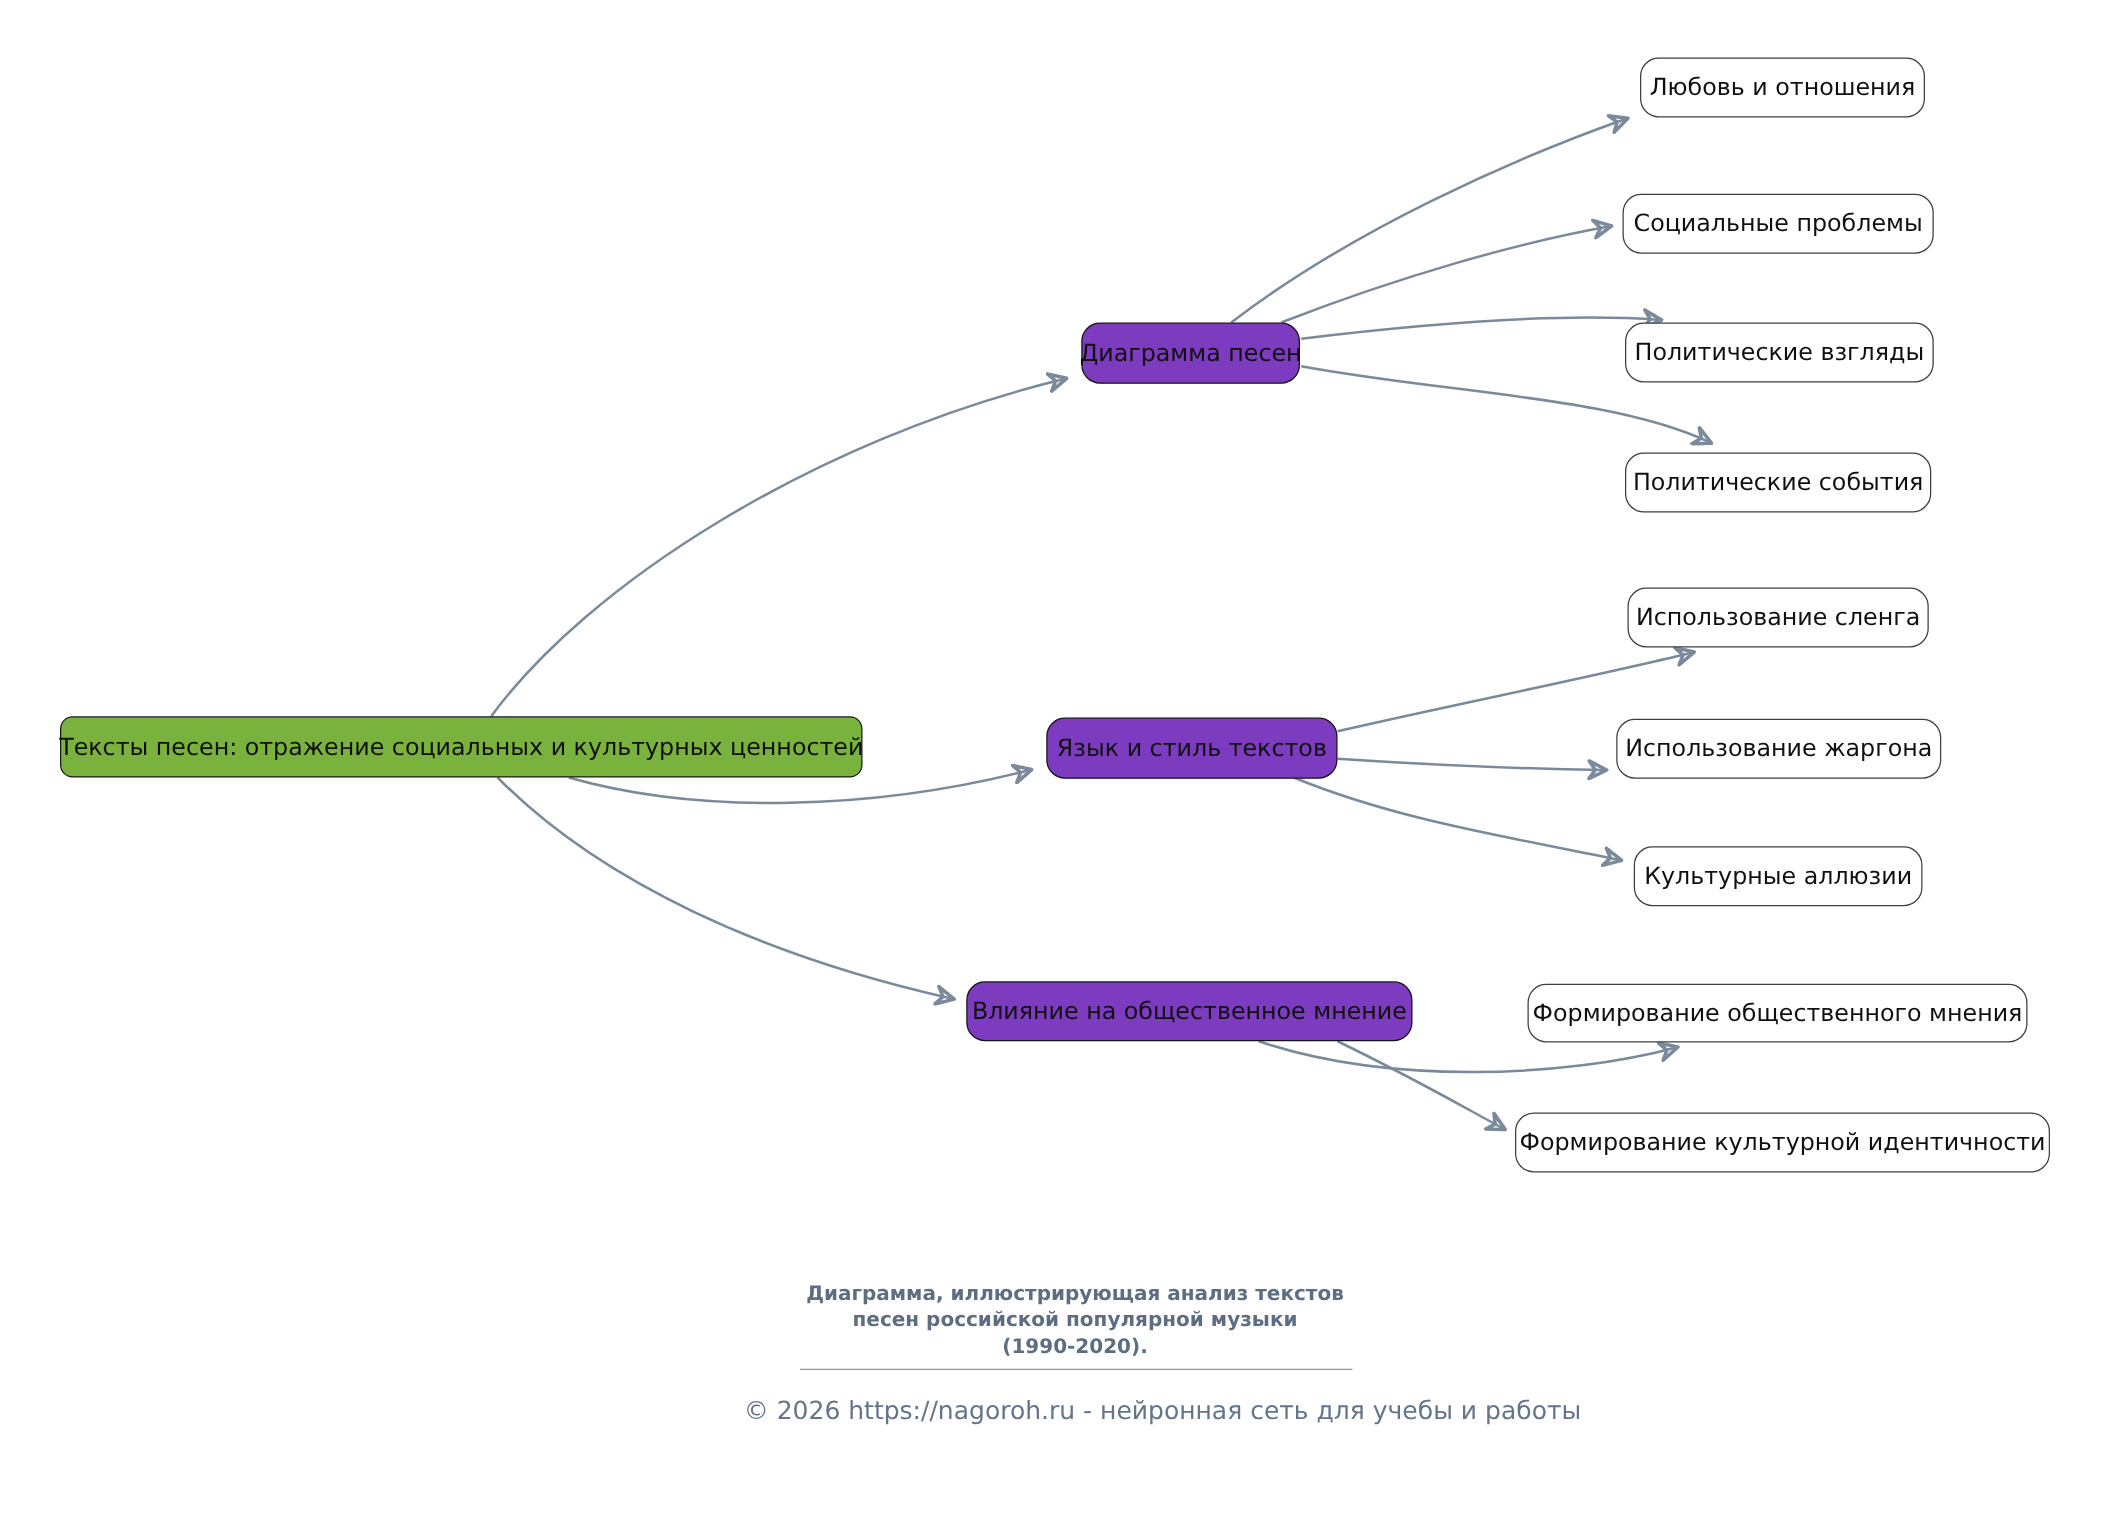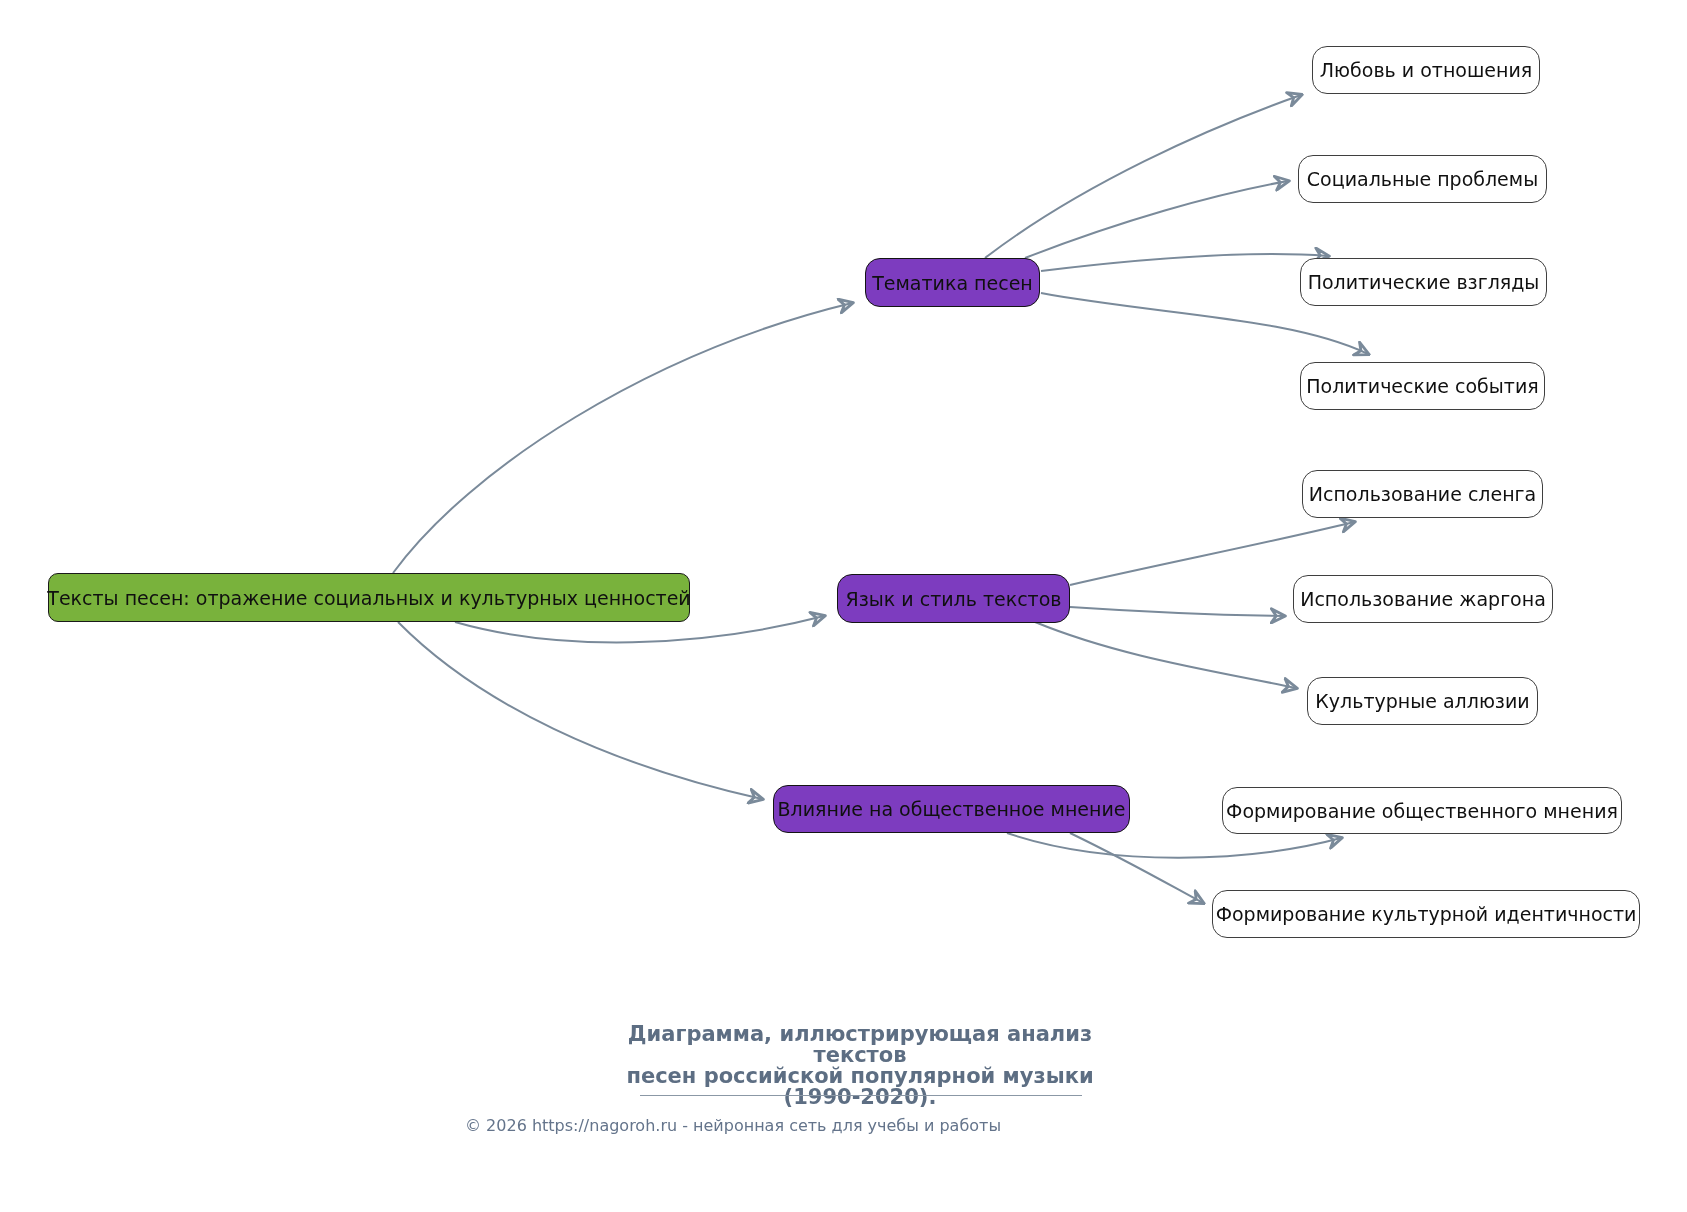--- a/index.html
+++ b/index.html
@@ -35,34 +35,34 @@
     padding: 0 8px;
   }
   .root-node   { background: #79b23c; border: 1.8px solid #1a1a1a; }
   .branch-node { background: #7d3cbf; border: 1.8px solid #141414; }
   .leaf-node   { background: #ffffff; border: 1.7px solid #3f3f3f; }
   .caption {
     position: absolute;
     left: 610px; top: 1024px; width: 500px;
     text-align: center;
     font-weight: bold;
-    font-size: 21px;
+    font-size: 16px;
     line-height: 21px;
     color: #5d6e83;
   }
   .caption-divider {
     position: absolute;
     left: 640px; top: 1095px; width: 442px; height: 0;
     border-top: 1.6px solid #8b98a6;
   }
   .footer-credit {
     position: absolute;
     left: 465px; top: 1116px; width: 800px;
-    text-align: left;
-    font-size: 16px;
+    text-align: right;
+    font-size: 20px;
     color: #64748b;
   }
 </style>
 </head>
 <body>
 
 <div class="canvas">
 
   <svg class="edges" viewBox="0 0 1687 1212" xmlns="http://www.w3.org/2000/svg">
     <defs>
@@ -79,21 +79,21 @@
     <path d="M 1070,585 C 1170,562 1268,543 1354,522" marker-end="url(#arrow)"></path>
     <path d="M 1070,607 C 1145,612 1212,615 1284,616" marker-end="url(#arrow)"></path>
     <path d="M 1035,622 C 1120,657 1215,671 1296,688" marker-end="url(#arrow)"></path>
     <path d="M 398,622 C 480,705 610,765 762,799" marker-end="url(#arrow)"></path>
     <path d="M 1007,833 C 1110,868 1252,862 1341,838" marker-end="url(#arrow)"></path>
     <path d="M 1070,833 C 1130,862 1166,883 1203,903" marker-end="url(#arrow)"></path>
   </svg>
 
   <div class="node root-node" style="left:48px; top:573px; width:642px; height:49px;border-radius:10px;">Тексты песен: отражение социальных и культурных ценностей</div>
 
-  <div class="node branch-node" style="left:865px; top:258px; width:175px; height:49px;">Тематика песен</div>
+  <div class="node branch-node" style="left:865px; top:258px; width:175px; height:49px;">Диаграмма песен</div>
 
   <div class="node branch-node" style="left:837px; top:574px; width:233px; height:49px;">Язык и стиль текстов</div>
 
   <div class="node branch-node" style="left:773px; top:785px; width:357px; height:48px;">Влияние на общественное мнение</div>
 
   <div class="node leaf-node" style="left:1312px; top:46px; width:228px; height:48px;">Любовь и отношения</div>
 
   <div class="node leaf-node" style="left:1300px; top:258px; width:247px; height:48px;">Политические взгляды</div>
 
   <div class="node leaf-node" style="left:1298px; top:155px; width:249px; height:48px;">Социальные проблемы</div>

